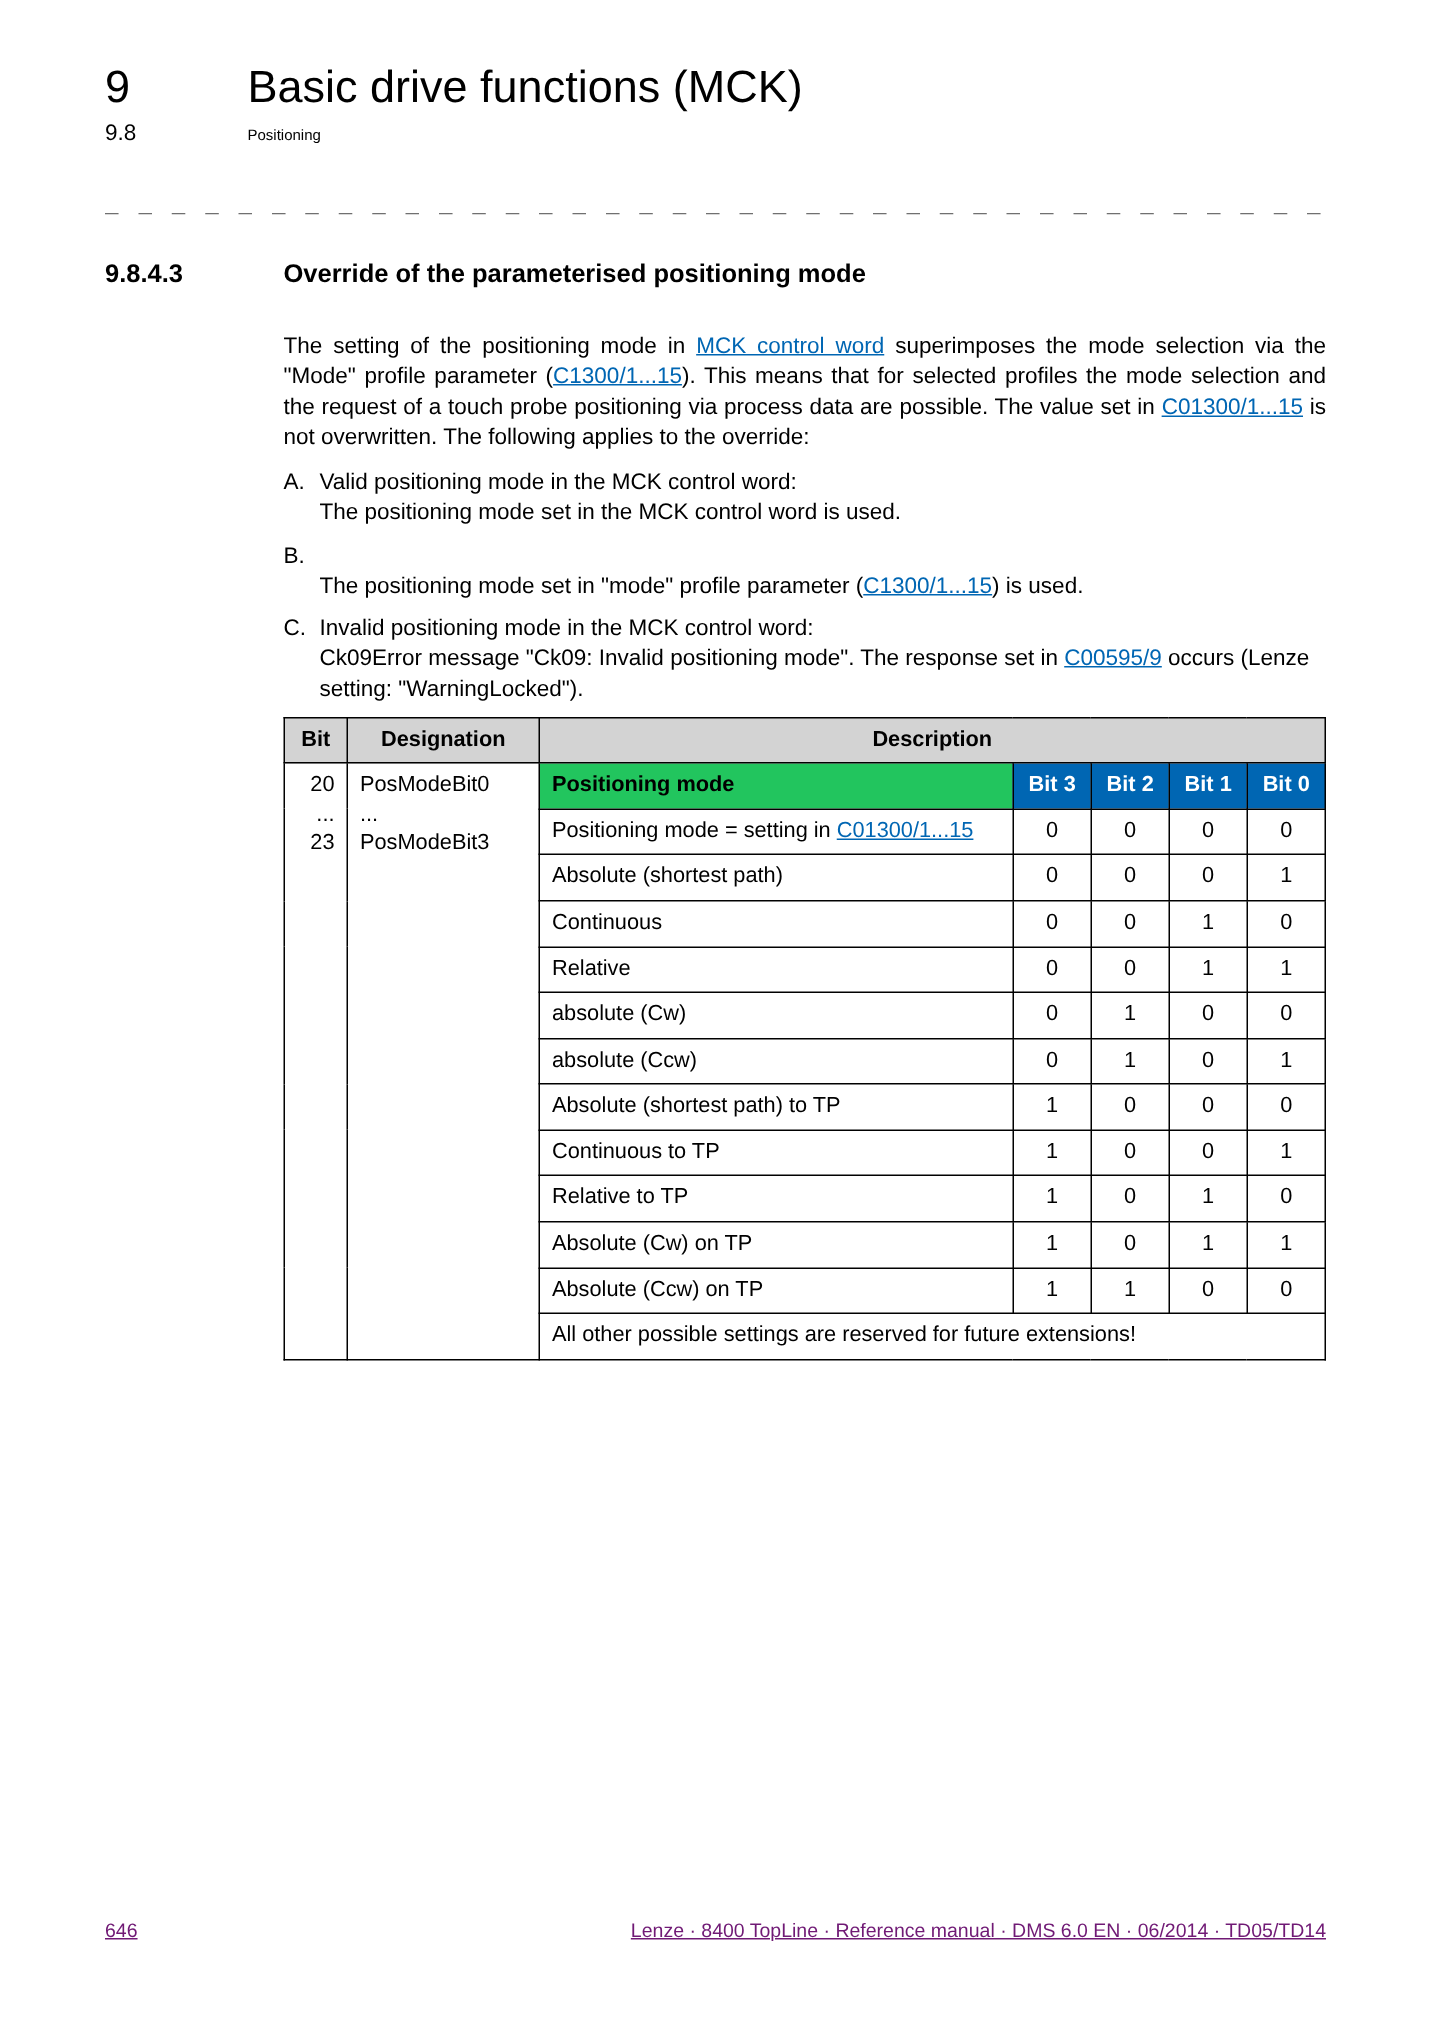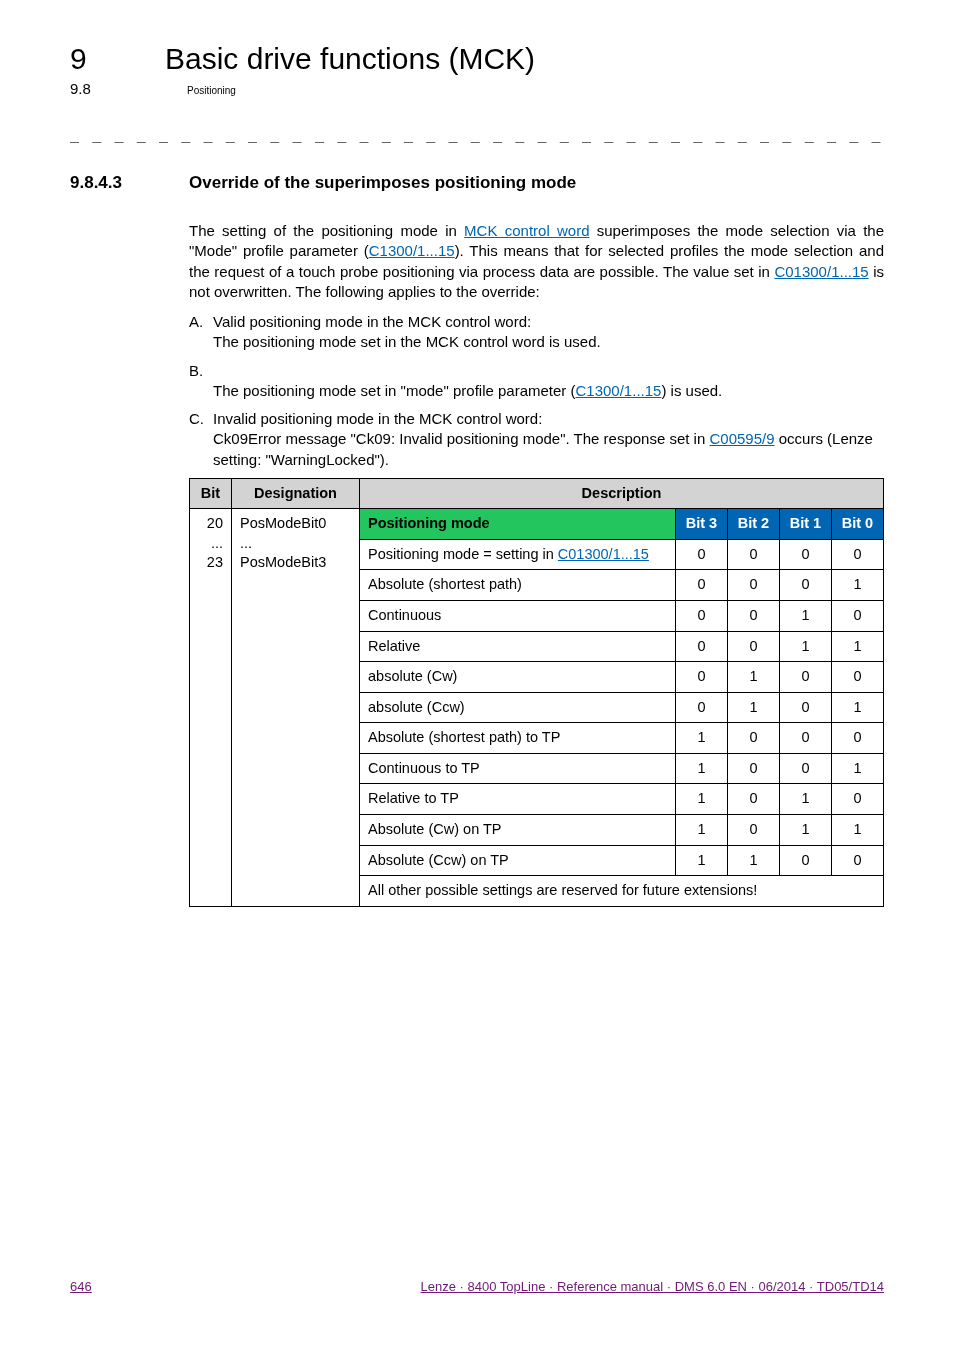--- a/index.html
+++ b/index.html
@@ -31,21 +31,20 @@
   }
   .chapter-title {
     font-size: 30px;
     font-weight: 400;
   }
   .section-row {
     display: flex;
     align-items: baseline;
     margin-top: 4px;
     margin-bottom: 28px;
-    gap: 22px;
   }
   .section-num-small {
     font-size: 15px;
     font-weight: 400;
     width: 95px;
     flex-shrink: 0;
     color: #000;
   }
   .section-label {
     font-size: 10px;
@@ -166,21 +165,21 @@
 
   <div class="section-row">
     <div class="section-num-small">9.8</div>
     <div class="section-label">Positioning</div>
   </div>
 
   <div class="dash-line">_ _ _ _ _ _ _ _ _ _ _ _ _ _ _ _ _ _ _ _ _ _ _ _ _ _ _ _ _ _ _ _ _ _ _ _ _ _ _ _ _ _ _ _ _ _ _ _ _ _ _ _ _ _ _ _ _ _ _ _ _ _ _ _</div>
 
   <div class="heading-row">
     <div class="heading-num">9.8.4.3</div>
-    <div class="heading-title">Override of the superimposes positioning mode</div>
+    <div class="heading-title">Override of the parameterised positioning mode</div>
   </div>
 
   <div class="body-area">
 
     <p class="body-para">
       <span>The setting of the positioning mode in </span><a href="#" class="link">MCK control word</a><span> superimposes the mode selection via the "Mode" profile parameter (</span><a href="#" class="link">C1300/1...15</a><span>). This means that for selected profiles the mode selection and the request of a touch probe positioning via process data are possible. The value set in </span><a href="#" class="link">C01300/1...15</a><span> is not overwritten. The following applies to the override:</span>
     </p>
 
     <ul class="list">
       <li>

